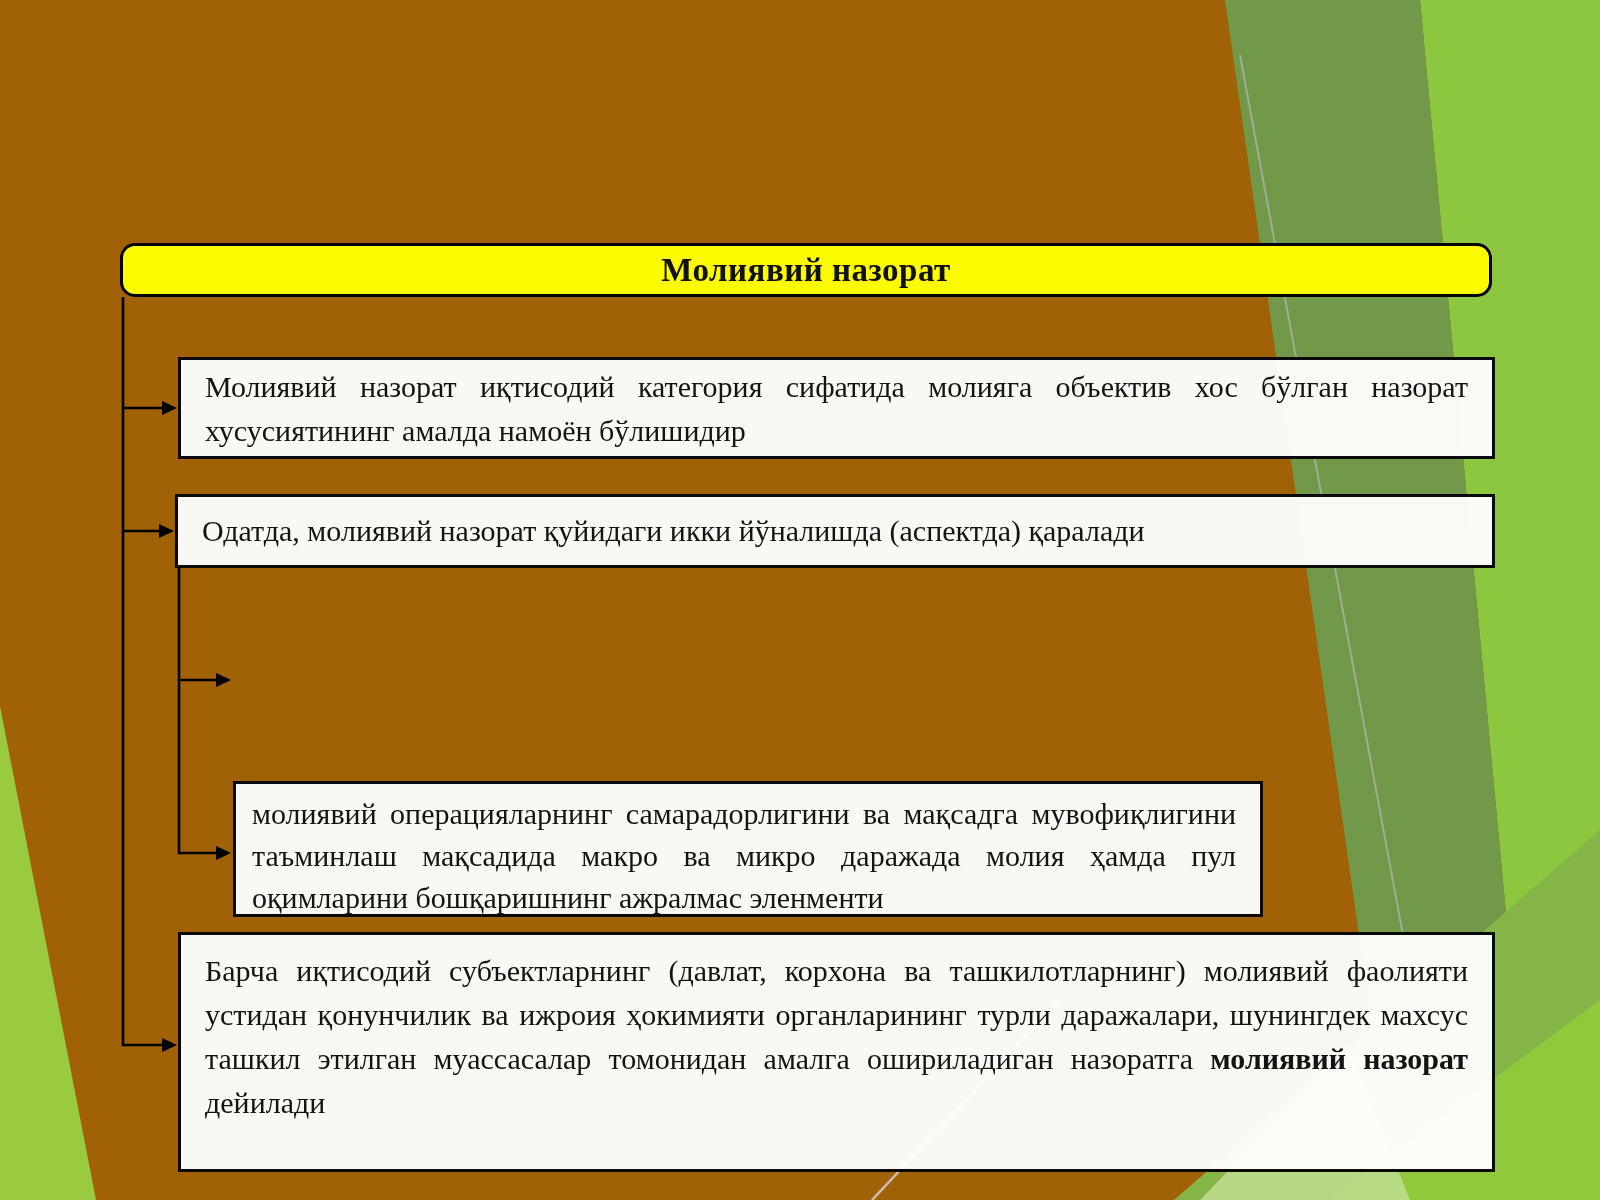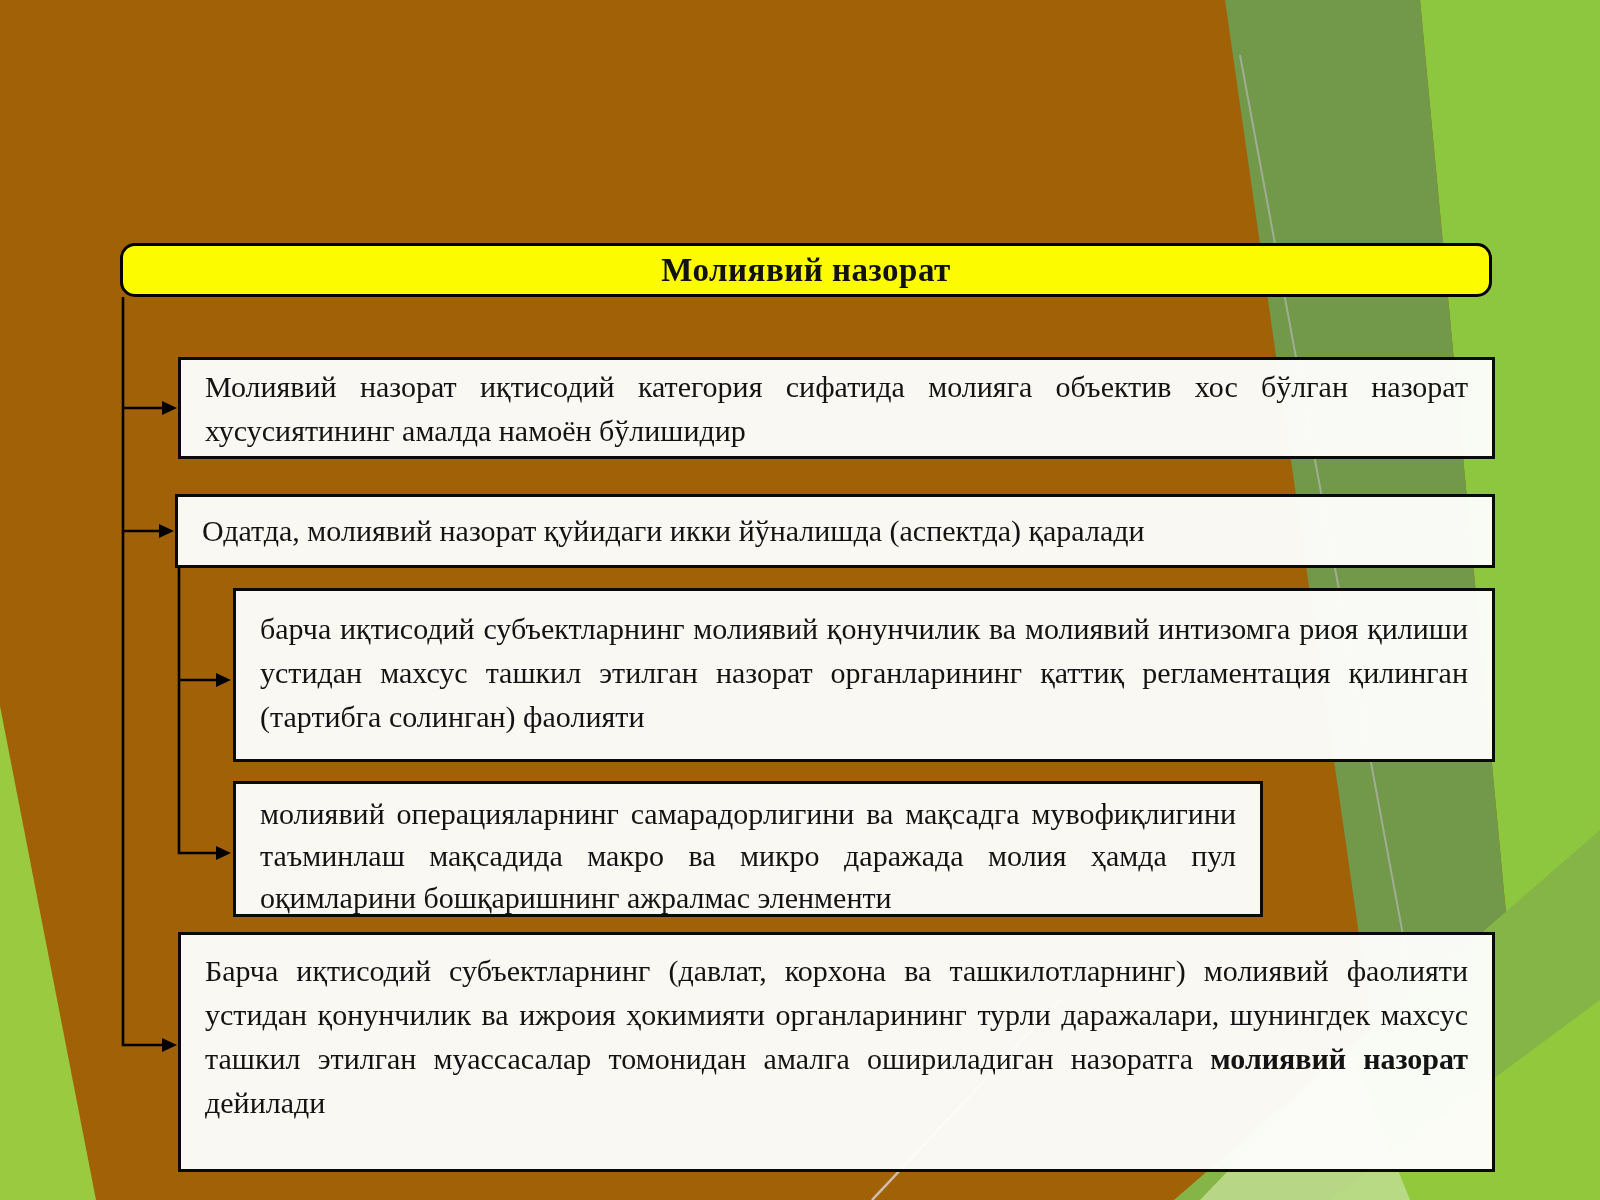--- a/index.html
+++ b/index.html
@@ -46,21 +46,21 @@
     border: 3px solid #0a0a0a;
     font-size: 30px;
     line-height: 44px;
     text-align: justify;
     color: #131313;
   }
   .box p { margin: 0; }
   .box-definition   { left: 178px; top: 357px;  width: 1317px; height: 102px; padding: 5px 24px 0 24px; }
   .box-aspects      { left: 175px; top: 494px;  width: 1320px; height: 74px;  padding: 8px 24px; display: flex; align-items: center; }
   .box-aspect-1     { left: 233px; top: 588px;  width: 1262px; height: 174px; padding: 16px 24px 0 24px; }
-  .box-aspect-2     { left: 233px; top: 781px;  width: 1030px; height: 136px; padding: 9px 24px 0 24px; line-height: 42px; }
+  .box-aspect-2     { left: 233px; top: 781px;  width: 1030px; height: 136px; padding: 9px 24px 0 16px; line-height: 42px; }
   .box-conclusion   { left: 178px; top: 932px;  width: 1317px; height: 240px; padding: 14px 24px 0 24px; }
   .bold-term { font-weight: bold; }
 </style>
 </head>
 <body>
 
 <div class="slide">
 
   <svg class="bg" viewBox="0 0 1600 1200" aria-hidden="true">
 
@@ -99,23 +99,20 @@
   </div>
 
   <div class="box box-definition">
     <p>Молиявий назорат иқтисодий категория сифатида молияга  объектив хос бўлган назорат хусусиятининг амалда намоён бўлишидир</p>
   </div>
 
   <div class="box box-aspects">
     <p>Одатда, молиявий назорат қуйидаги икки йўналишда (аспектда) қаралади</p>
   </div>
 
-  <div class="box box-aspect-1">
-    <p>барча иқтисодий субъектларнинг молиявий қонунчилик ва молиявий интизомга риоя қилиши устидан махсус ташкил этилган назорат органларининг қаттиқ регламентация қилинган (тартибга солинган) фаолияти</p>
-  </div>
 
   <div class="box box-aspect-2">
     <p>молиявий операцияларнинг самарадорлигини ва мақсадга мувофиқлигини таъминлаш мақсадида макро ва микро даражада молия ҳамда пул оқимларини бошқаришнинг ажралмас эленменти</p>
   </div>
 
   <div class="box box-conclusion">
     <p><span>Барча иқтисодий субъектларнинг (давлат, корхона ва ташкилотларнинг) молиявий фаолияти устидан қонунчилик ва ижроия ҳокимияти органларининг турли даражалари, шунингдек махсус ташкил этилган муассасалар томонидан амалга ошириладиган назоратга </span><span class="bold-term">молиявий назорат</span><span> дейилади</span></p>
   </div>
 
 </div>

